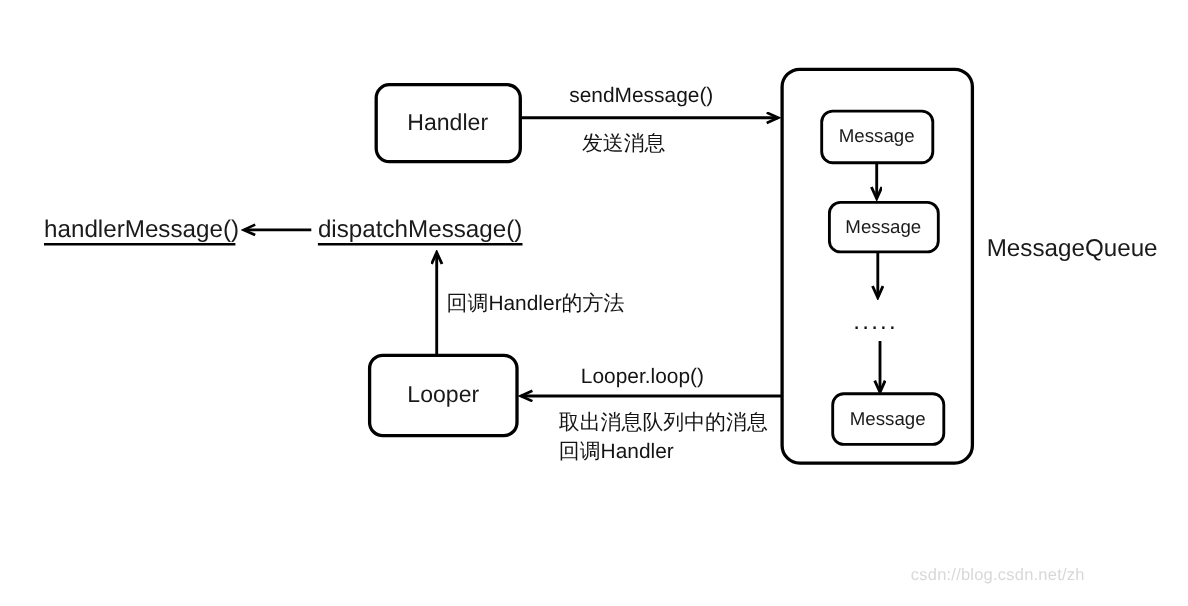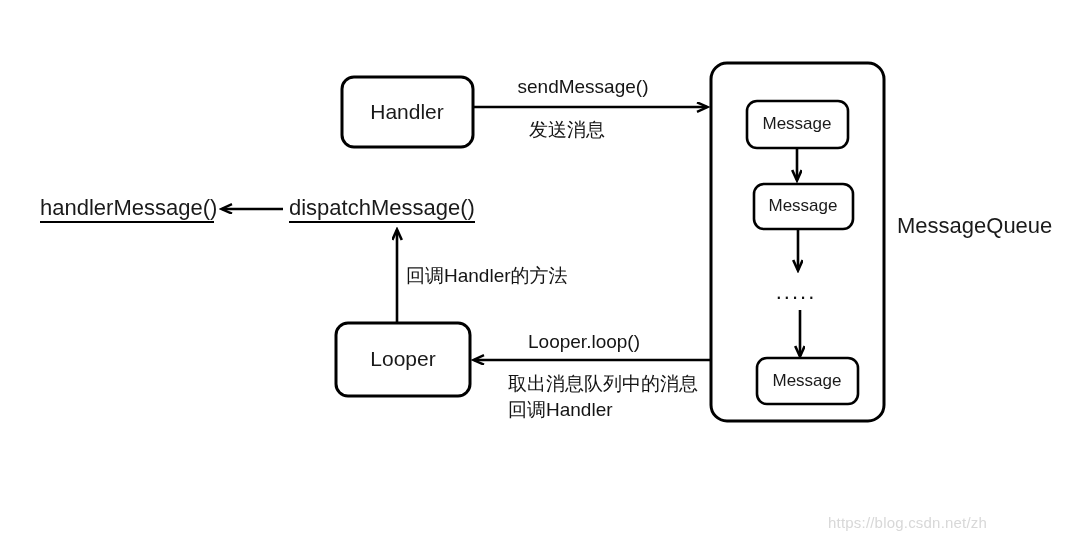--- a/index.html
+++ b/index.html
@@ -189,16 +189,16 @@
     </g>
 
     <g>
       <line class="conn" x1="711" y1="360" x2="474" y2="360" marker-end="url(#arrowOpen)"></line>
       <text class="edge-label" x="584" y="348">Looper.loop()</text>
       <text class="edge-label edge-label-left" x="508" y="390">取出消息队列中的消息</text>
       <text class="edge-label edge-label-left" x="508" y="416">回调Handler</text>
     </g>
   </svg>
 
-  <div id="watermark">https://blog.csdn.net/zh</div>
+  <div id="watermark">csdn://blog.csdn.net/zh</div>
   <div id="watermark-brand">@程序技术社区</div>
 
 </div>
 
 </body></html>

